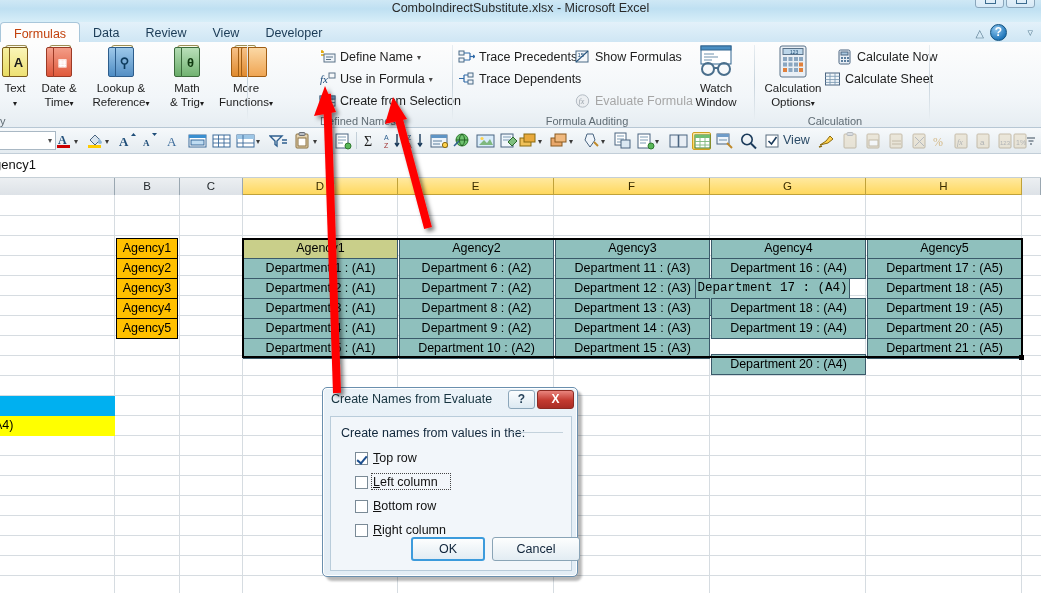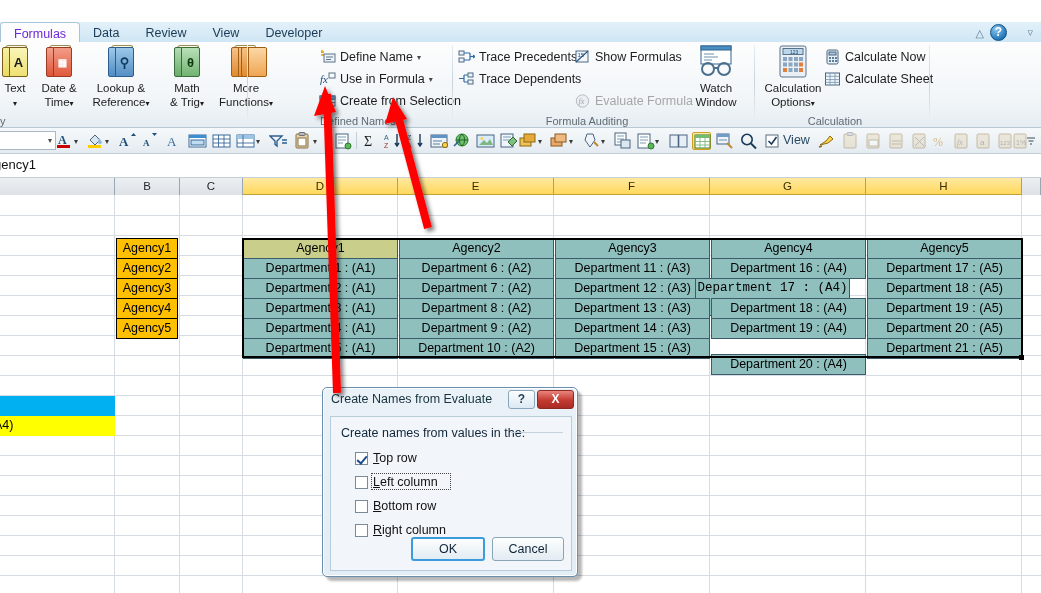--- a/index.html
+++ b/index.html
@@ -38,21 +38,21 @@
     background:linear-gradient(to bottom,#e3f1fa,#cfe6f4);
   }
   .tabs{ position:absolute; left:0; top:0; display:flex; height:20px; }
   .tab{
     padding:2px 13px 0 13px; font-size:12.5px; color:#1a3a55;
     line-height:18px; height:20px; white-space:nowrap; cursor:default;
   }
   .tab.active{
     background:#fdfdfd;
     border:1px solid #a8c6da; border-bottom:none;
-    border-radius:4px 4px 0 0; color:#6d28d9;
+    border-radius:4px 4px 0 0; color:#c2410c;
   }
   .helpbar{ position:absolute; right:4px; top:22px; width:78px; height:22px; }
   .qmark{
     position:absolute; right:30px; top:2px; width:17px; height:17px;
     border-radius:50%;
     background:radial-gradient(circle at 35% 28%,#8ec6ef,#1b73b8 75%);
     border:1px solid #11517f; color:#fff; font-size:12px; font-weight:bold;
     text-align:center; line-height:15px;
   }
   .home-ico{ position:absolute; right:53px; top:5px; font-size:11px; color:#5c7e93; }
@@ -206,20 +206,31 @@
   .pbtn.def{ border:2px solid #3c9bdc; line-height:20px; }
 
   
   .arrowsvg{ position:absolute; left:0; top:0; width:1041px; height:593px; pointer-events:none; }
 </style>
 </head>
 <body>
 
 <div id="app">
 
+  <div class="titlebar">
+    <div class="title">ComboIndirectSubstitute.xlsx  -  Microsoft Excel</div>
+    <div class="winbtns">
+      <div class="winbtn">
+          <i></i>
+        </div>
+      <div class="winbtn">
+          <i></i>
+        </div>
+    </div>
+  </div>
 
   <div class="tabstrip">
     <div class="tabs" id="tabs-host">
         <div class="tab active">Formulas</div>
         <div class="tab">Data</div>
         <div class="tab">Review</div>
         <div class="tab">View</div>
         <div class="tab">Developer</div>
       </div>
   </div>
@@ -414,21 +425,21 @@
             </g>
             <g fill="#8aa6c0">
               <rect x="15.5" y="23" width="4" height="4"></rect>
                 <rect x="21" y="23" width="4" height="4"></rect>
             </g>
           </svg>
         </span>
         <span class="blab"><span>Calculation</span><br><span>Options</span><span class="car">▾</span></span>
       </div>
 
-      <div class="smallcmd" style="left:68px; top:4px;">
+      <div class="smallcmd" style="left:80px; top:4px;">
         <span class="sicon">
           <svg width="17" height="16" viewBox="0 0 17 16">
             <rect x="3" y="1" width="11" height="14" rx="1.5" fill="#e8eef5" stroke="#4a6480"></rect>
             <rect x="5" y="3" width="7" height="3" fill="#a8c6de" stroke="#4a6480"></rect>
             <g fill="#5b7e9e">
                 <rect x="5" y="8" width="2" height="2"></rect>
                 <rect x="8" y="8" width="2" height="2"></rect>
                 <rect x="11" y="8" width="2" height="2"></rect>
             <rect x="5" y="11" width="2" height="2"></rect>
                 <rect x="8" y="11" width="2" height="2"></rect>
@@ -848,21 +859,21 @@
             <span class="chkbox"></span>
             <span class="chklab"><u>B</u>ottom row</span>
           </div>
           <div class="chkrow" style="left: 24px; top: 106px; height: 17px;">
             <span class="chkbox"></span>
             <span class="chklab"><u>R</u>ight column</span>
           </div>
         </div>
 
       <div class="pbtn def" style="left:80px; top:120px; width:74px;">OK</div>
-      <div class="pbtn" style="left:161px; top:120px; width:72px;">Cancel</div>
+      <div class="pbtn" style="left:161px; top:120px; width:88px;">Cancel</div>
     </div>
   </div>
 
   <svg class="arrowsvg">
     <defs>
       <filter id="ashadow" x="-30%" y="-30%" width="180%" height="180%">
         <feDropShadow dx="3" dy="3" stdDeviation="2.2" flood-color="#000" flood-opacity="0.5"></feDropShadow>
       </filter>
     </defs>
 

